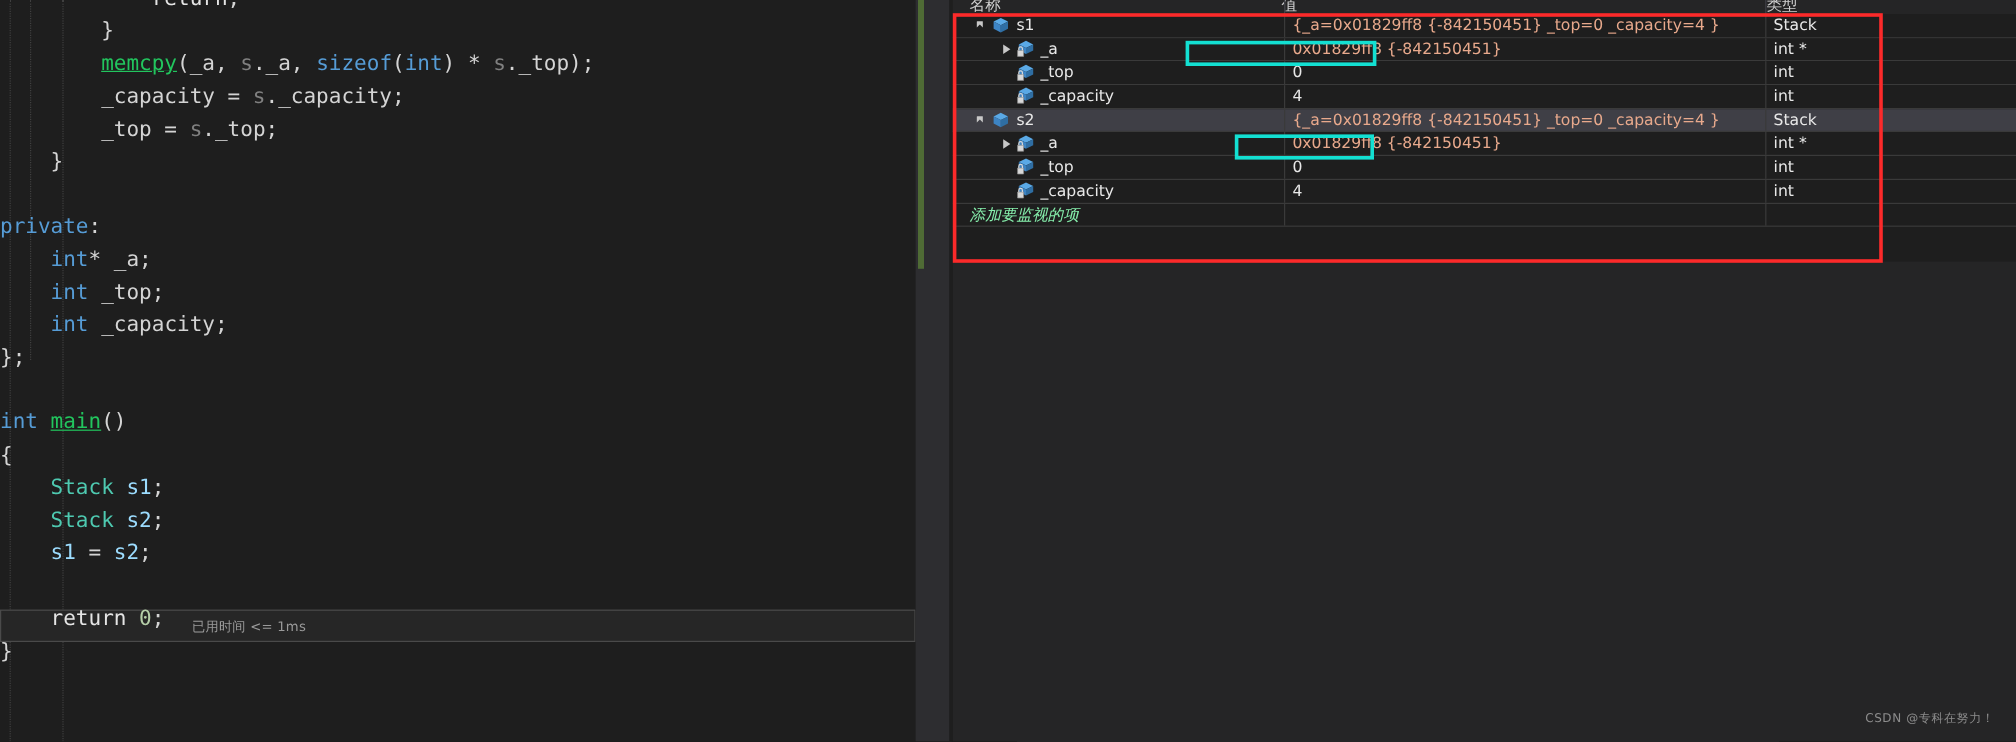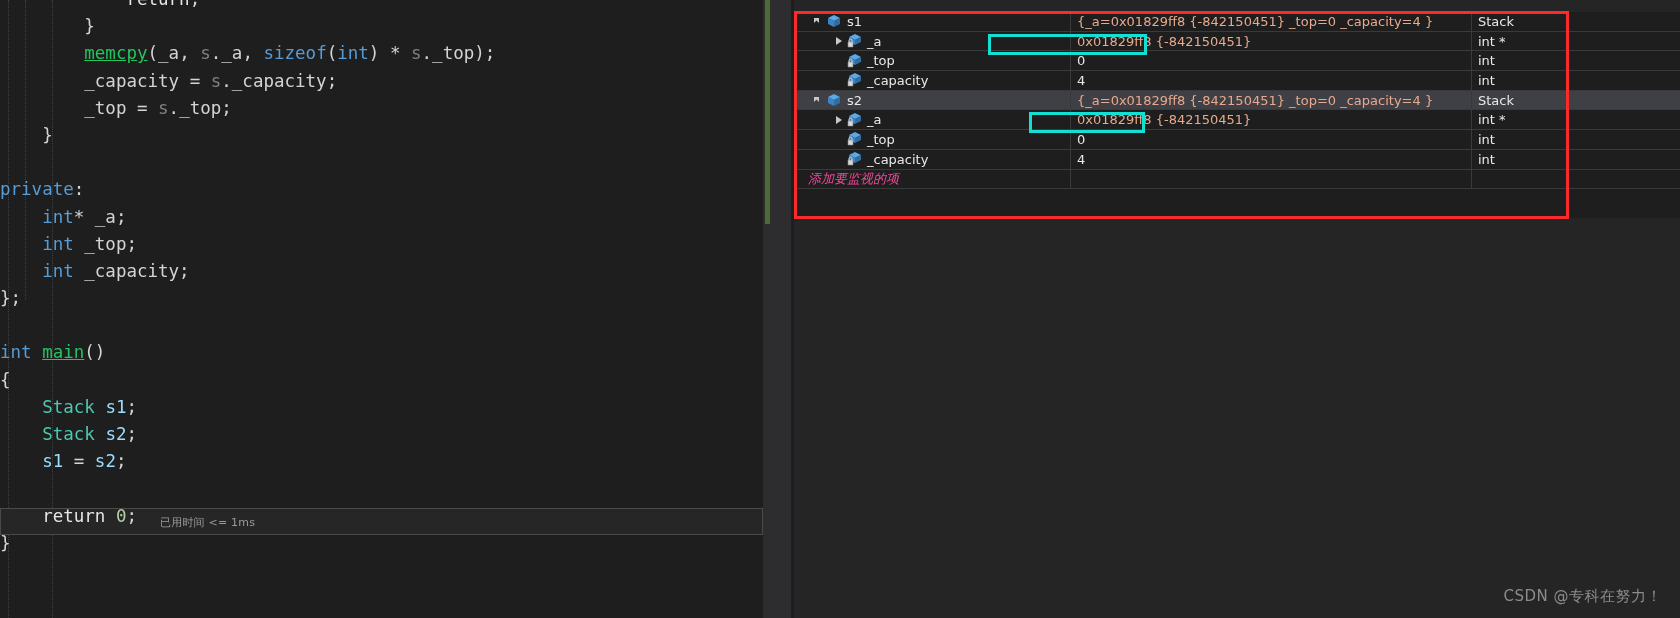--- a/index.html
+++ b/index.html
@@ -150,38 +150,38 @@
   .ico svg { display:block; }
   .nm { font-size: 13px; }
 
   .placeholder-row {
     position: relative; height: 19.7px; width: 886px;
     border-bottom: 1px solid #3a3a3a; background: #1e1e1e;
   }
   .placeholder-text {
     position: absolute; left: 14px; top: 0; height: 100%;
     display: flex; align-items: center;
-    font-style: italic; color: #ec4899; font-size: 13px;
+    font-style: italic; color: #86efac; font-size: 13px;
     font-family: "DejaVu Sans", "Liberation Sans", sans-serif;
   }
 
   
   #red-box {
     position: absolute; left: 794px; top: 11px; width: 775px; height: 208px;
     border: 3px solid #fc2a2a; pointer-events: none;
   }
   
   .cyan-box { position: absolute; border: 3px solid #13e0d2; pointer-events: none; }
   #cyan-1 { left: 988px; top: 34px; width: 159px; height: 21px; }
   #cyan-2 { left: 1029px; top: 112px; width: 116px; height: 21px; }
 
   
   #watermark {
     position: absolute; right: 18px; bottom: 12px;
-    font-size: 15px; color: #8c8c8c; letter-spacing: .5px;
+    font-size: 10px; color: #8c8c8c; letter-spacing: .5px;
     font-family: "DejaVu Sans", "Liberation Sans", sans-serif;
   }
 </style>
 </head>
 <body>
 
 <div id="root">
 
   <div id="editor">
     <div class="guide" style="left:52px;"></div>
@@ -193,20 +193,27 @@
     <pre id="code"><div class="ln"><span class="plain">            </span><span class="kw-pink">return</span><span class="punct">;</span></div><div class="ln"><span class="punct">        }</span></div><div class="ln"><span class="plain">        </span><span class="fn">memcpy</span><span class="punct">(</span><span class="plain">_a</span><span class="punct">, </span><span class="dim">s</span><span class="punct">.</span><span class="plain">_a</span><span class="punct">, </span><span class="kw">sizeof</span><span class="punct">(</span><span class="kw">int</span><span class="punct">) * </span><span class="dim">s</span><span class="punct">.</span><span class="plain">_top</span><span class="punct">);</span></div><div class="ln"><span class="plain">        _capacity = </span><span class="dim">s</span><span class="punct">.</span><span class="plain">_capacity</span><span class="punct">;</span></div><div class="ln"><span class="plain">        _top = </span><span class="dim">s</span><span class="punct">.</span><span class="plain">_top</span><span class="punct">;</span></div><div class="ln"><span class="punct">    }</span></div><div class="ln"><span class="plain"></span></div><div class="ln"><span class="kw">private</span><span class="punct">:</span></div><div class="ln"><span class="plain">    </span><span class="kw">int</span><span class="plain">* _a;</span></div><div class="ln"><span class="plain">    </span><span class="kw">int</span><span class="plain"> _top;</span></div><div class="ln"><span class="plain">    </span><span class="kw">int</span><span class="plain"> _capacity;</span></div><div class="ln"><span class="punct">};</span></div><div class="ln"><span class="plain"></span></div><div class="ln"><span class="kw">int</span><span class="plain"> </span><span class="fn">main</span><span class="punct">()</span></div><div class="ln"><span class="punct">{</span></div><div class="ln"><span class="plain">    </span><span class="type">Stack</span><span class="plain"> </span><span class="var">s1</span><span class="punct">;</span></div><div class="ln"><span class="plain">    </span><span class="type">Stack</span><span class="plain"> </span><span class="var">s2</span><span class="punct">;</span></div><div class="ln"><span class="plain">    </span><span class="var">s1</span><span class="punct"> = </span><span class="var">s2</span><span class="punct">;</span></div><div class="ln"><span class="plain"></span></div><div class="ln"><span class="plain">    </span><span class="kw-pink">return</span><span class="plain"> </span><span class="num">0</span><span class="punct">;</span></div><div class="ln"><span class="punct">}</span></div></pre>
 
     <div id="elapsed">已用时间 &lt;= 1ms</div>
   </div>
 
   <div id="editor-gutter-right"></div>
   <div id="change-bar"></div>
   <div id="splitter"></div>
 
   <div id="watch">
+    <div id="watch-header">
+      <div class="hdr-cell" id="hdr-name">名称</div>
+      <div class="hdr-cell" id="hdr-value">值</div>
+      <div class="hdr-cell" id="hdr-type">类型</div>
+      <div class="hdr-sep" style="left:276px;"></div>
+      <div class="hdr-sep" style="left:677px;"></div>
+    </div>
 
     <div id="grid">
         <div class="row">
           <div class="cell-name" style="padding-left: 18px;">
             <span class="twisty expanded"></span>
             <span class="ico">
               <svg width="16" height="16" viewBox="0 0 16 16">
                 <path d="M8 2 L14 5 L8 8 L2 5 Z" fill="#5aa9e6"></path>
                 <path d="M2 5 L2 11 L8 14 L8 8 Z" fill="#3d84c4"></path>
                 <path d="M14 5 L14 11 L8 14 L8 8 Z" fill="#2f6ea3"></path>

